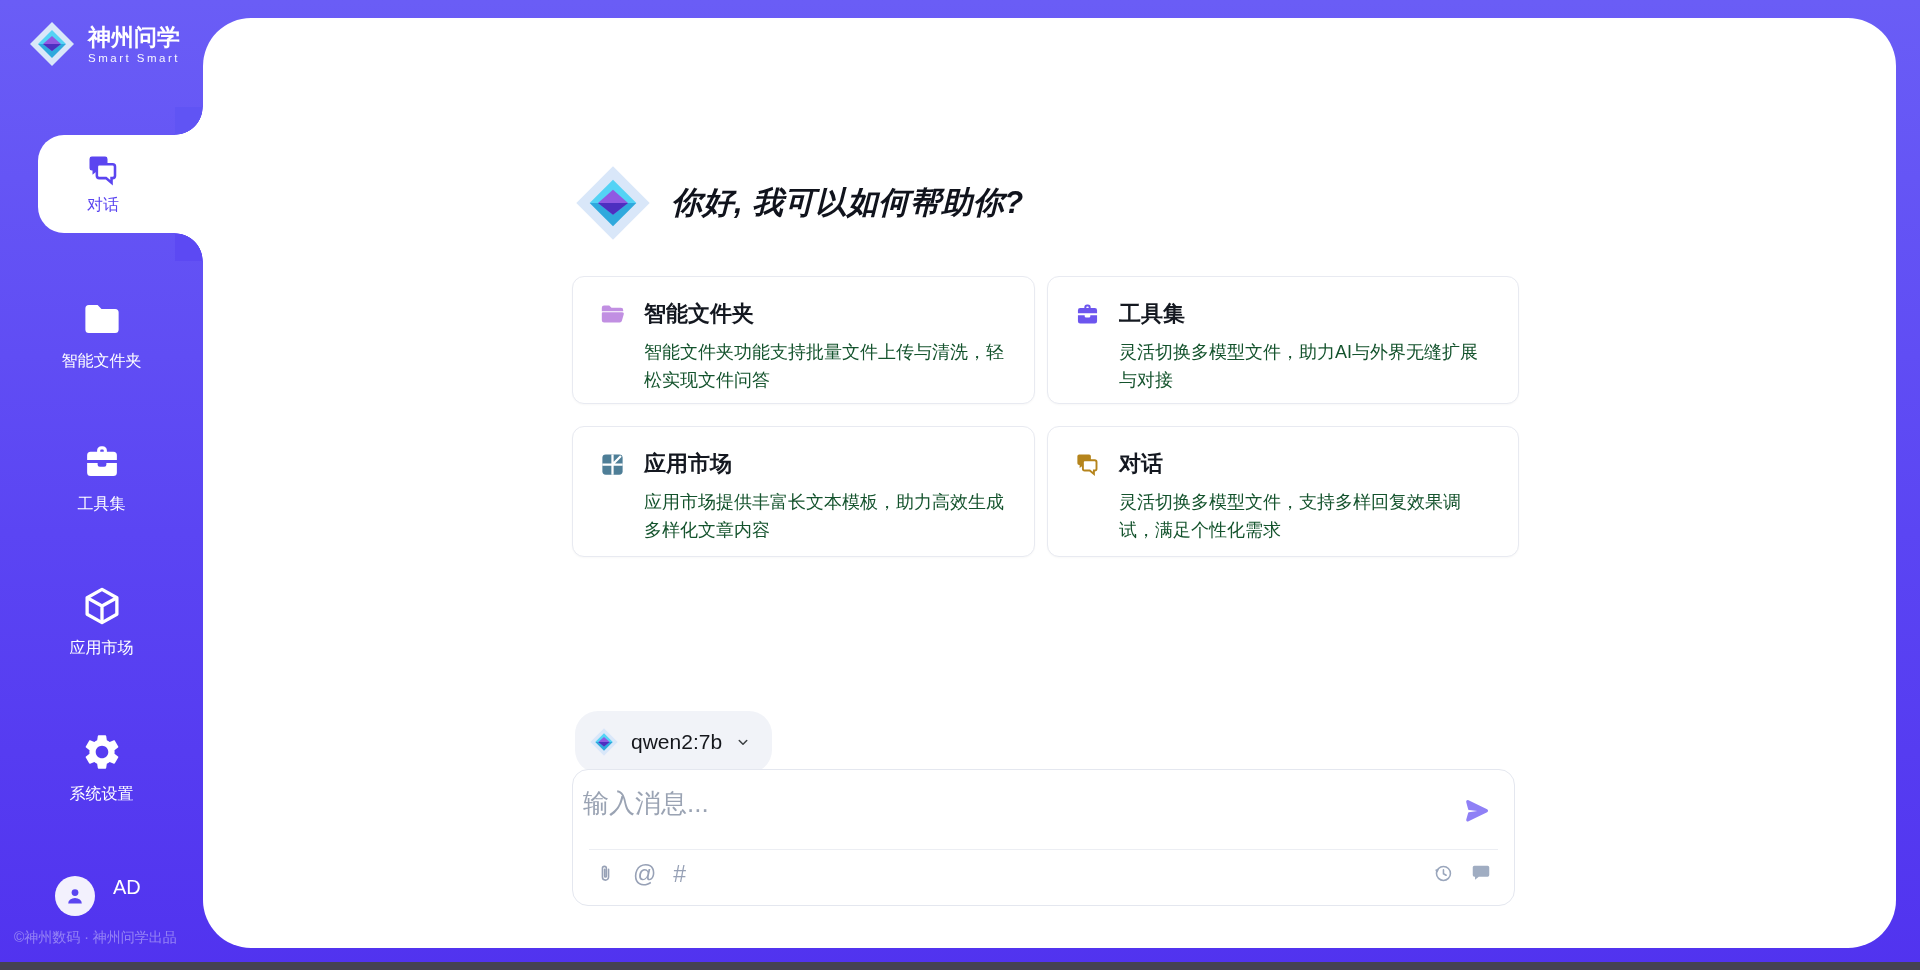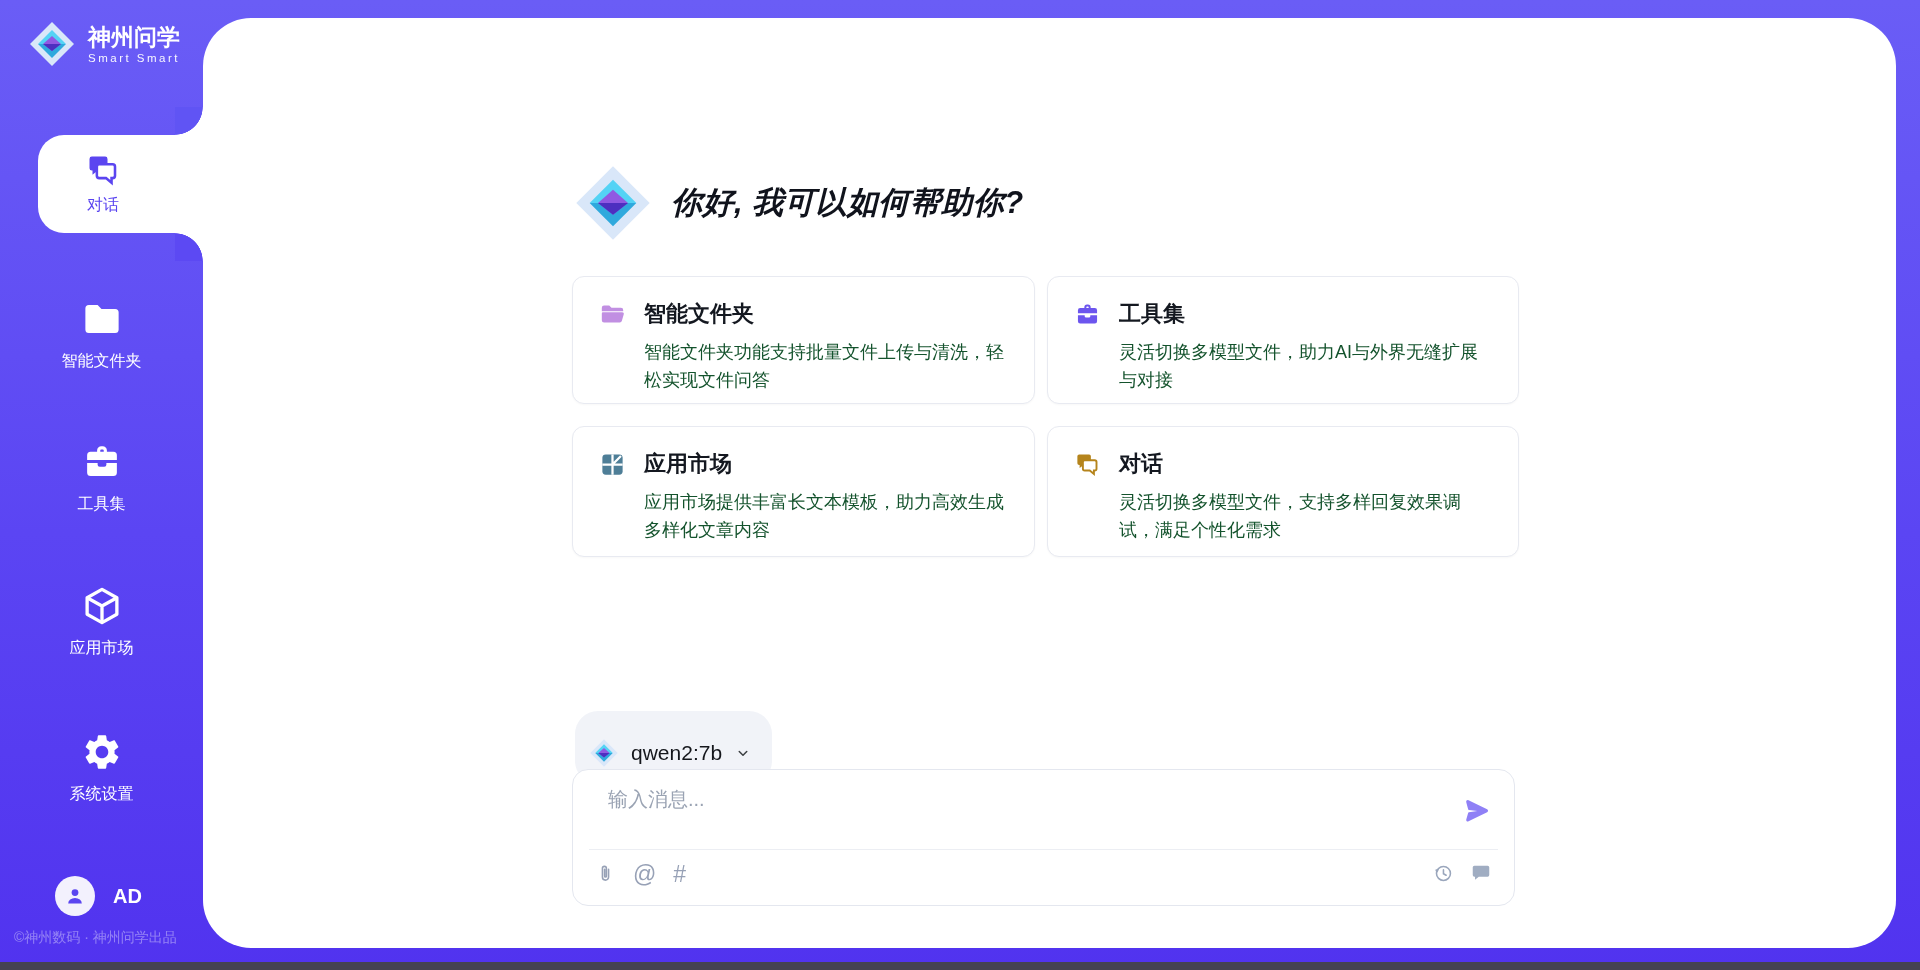--- a/index.html
+++ b/index.html
@@ -27,21 +27,21 @@
   .tab-content{position:absolute;left:38px;top:135px;width:130px;height:98px;
                display:flex;flex-direction:column;align-items:center;justify-content:center;gap:7px;}
   .tab-content svg{width:36px;height:36px;}
   .tab-label{color:#5b45f0;font-size:16px;}
 
   .nav-item{position:absolute;left:0;width:203px;display:flex;flex-direction:column;
             align-items:center;gap:11px;color:#fff;cursor:pointer;}
   .nav-item svg{width:42px;height:42px;}
   .nav-label{font-size:16px;color:#fff;}
 
-  .user-row{position:absolute;left:55px;top:876px;display:flex;align-items:center;gap:18px;font-weight:bold;}
+  .user-row{position:absolute;left:55px;top:876px;display:flex;align-items:flex-start;gap:18px;}
   .avatar{width:40px;height:40px;border-radius:50%;background:#f3f1fd;
           display:flex;align-items:center;justify-content:center;}
   .avatar svg{width:24px;height:24px;fill:#5b45f0;}
   .user-name{color:#fff;font-size:20px;}
 
   .side-footer{position:absolute;left:14px;top:929px;font-size:14px;color:rgba(255,255,255,.38);}
 
   
   .greet{position:absolute;left:573px;top:163px;display:flex;align-items:center;gap:18px;}
   .greet svg{width:80px;height:80px;}
@@ -56,29 +56,29 @@
   .card-title{font-size:22px;font-weight:bold;color:#141820;}
   .card-desc{margin-left:45px;margin-top:9px;font-size:18px;color:#14532d;line-height:28px;}
   #card-0{left:572px;top:276px;width:463px;height:128px;}
   #card-1{left:1047px;top:276px;width:472px;height:128px;}
   #card-2{left:572px;top:426px;width:463px;height:131px;}
   #card-3{left:1047px;top:426px;width:472px;height:131px;}
 
   
   .model-pill{position:absolute;left:575px;top:711px;height:62px;border-radius:23px;
               background:#f1f3f8;display:flex;align-items:center;gap:12px;
-              padding:11px 20px 0 14px;cursor:pointer;}
+              padding:0 20px 0 14px;cursor:pointer;}
   .model-pill svg.d{width:30px;height:30px;}
   .model-label{font-size:21px;color:#15171c;}
   .chev{width:18px;height:18px;stroke:#3c4043;fill:none;stroke-width:2;stroke-linecap:round;stroke-linejoin:round;}
 
   .input-card{position:absolute;left:572px;top:769px;width:943px;height:137px;box-sizing:border-box;
               background:#fff;border:1px solid #e4e7ef;border-radius:16px;}
-  .input-card textarea{position:absolute;left:33px;top:14px;width:840px;height:58px;border:none;
-              outline:none;resize:none;font-family:inherit;font-size:20px;color:#333;background:transparent;}
+  .input-card textarea{position:absolute;left:8px;top:14px;width:840px;height:58px;border:none;
+              outline:none;resize:none;font-family:inherit;font-size:26px;color:#333;background:transparent;}
   .input-card textarea::placeholder{color:#9aa3b3;}
   .send-btn{position:absolute;right:22px;top:26px;width:30px;height:30px;cursor:pointer;}
   .send-btn svg{width:30px;height:30px;fill:#8f80f6;}
   .composer-divider{position:absolute;left:16px;right:16px;top:79px;height:1px;background:#eceef3;}
   .tools-left{position:absolute;left:22px;top:90px;display:flex;align-items:center;gap:17px;color:#97a1b6;}
   .tools-right{position:absolute;right:22px;top:92px;display:flex;align-items:center;gap:16px;color:#9aa6bc;}
   .tool-glyph{font-size:23px;line-height:28px;cursor:pointer;}
   .tools-left svg,.tools-right svg{display:block;cursor:pointer;}
 </style>
 </head>

